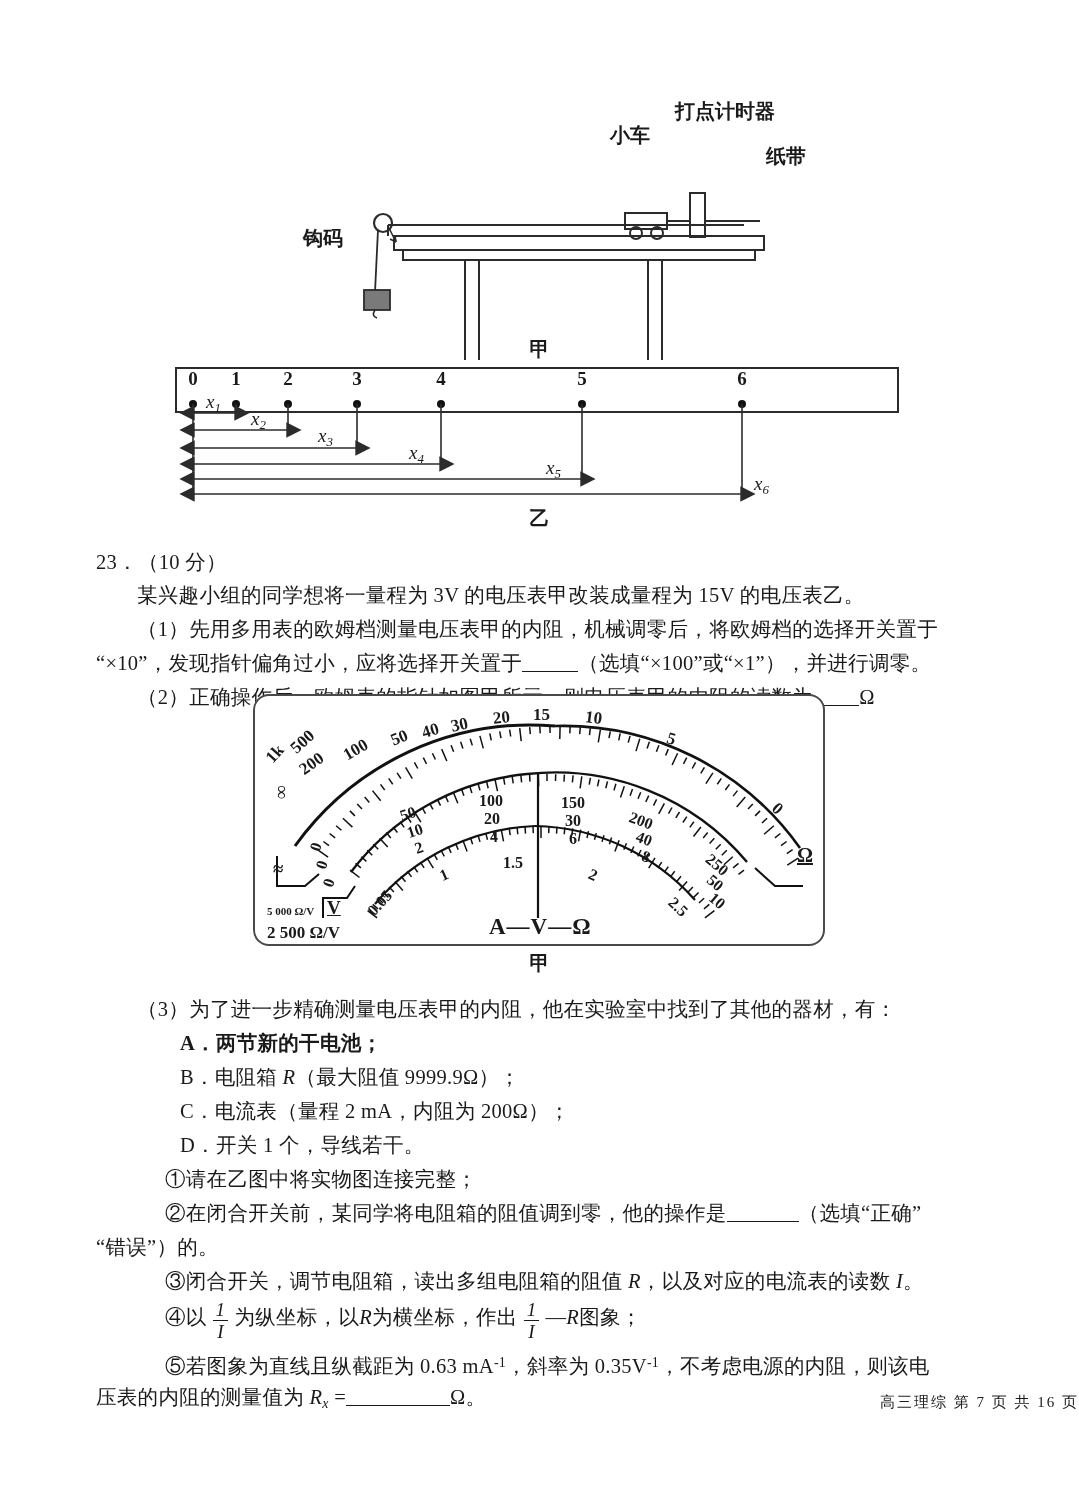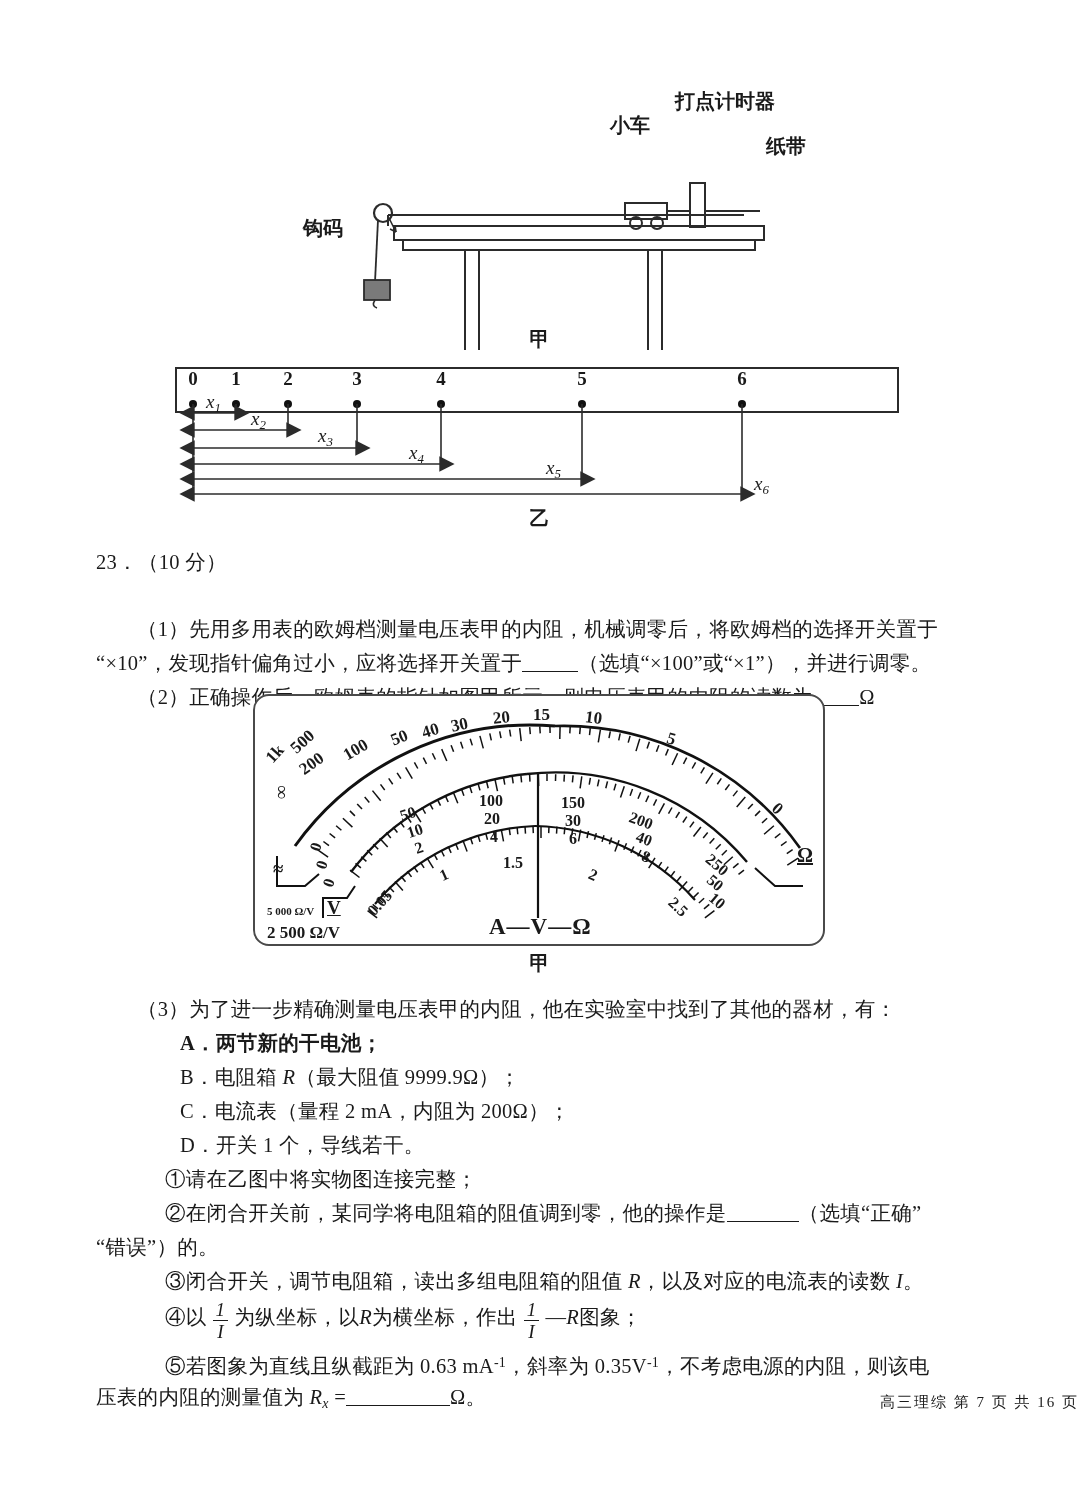--- a/index.html
+++ b/index.html
@@ -19,21 +19,21 @@
   }
   .blank{
     display:inline-block;border-bottom:1.6px solid #1a1a1a;
     vertical-align:-2px;
   }
   i,.ital{font-style:italic;}
   .sub{font-size:0.68em;vertical-align:-0.32em;font-style:italic;}
   .sup{font-size:0.68em;vertical-align:0.42em;}
 
   
-  #fig-apparatus{position:absolute;left:0;top:60px;width:854px;height:290px;}
+  #fig-apparatus{position:absolute;left:0;top:70px;width:854px;height:290px;}
   #fig-apparatus .lbl{
     position:absolute;font-size:20px;font-weight:600;white-space:nowrap;
     font-family:"Liberation Serif","DejaVu Serif",serif;
   }
 
   
   #fig-tape{position:absolute;left:0;top:360px;width:1079px;height:170px;}
   #fig-tape .num{
     position:absolute;font-size:19px;font-weight:700;
     transform:translateX(-50%);
@@ -170,20 +170,21 @@
     <div class="xlbl" style="left:546px;top:97px;"><span>x</span><span class="sub">5</span></div>
     <div class="xlbl" style="left:706px;top:113px;margin-left:48px;"><span>x</span><span class="sub">6</span></div>
 
     <div style="position:absolute;left:0;top:145px;width:1079px;text-align:center;font-size:20px;font-weight:700;">乙</div>
   </div>
 
   <div class="txt body-text" style="left:96px;top:545px;">
     <span>23．</span><span>（10 分）</span>
   </div>
 
+  <div class="txt body-text" style="left:137px;top:578px;">某兴趣小组的同学想将一量程为 3V 的电压表甲改装成量程为 15V 的电压表乙。</div>
 
   <div class="txt body-text" style="left:137px;top:612px;">（1）先用多用表的欧姆档测量电压表甲的内阻，机械调零后，将欧姆档的选择开关置于</div>
 
   <div class="txt body-text" style="left:96px;top:646px;">
     <span>“×10”，发现指针偏角过小，应将选择开关置于</span><span class="blank" style="width:56px;"></span><span>（选填“×100”或“×1”），并进行调零。</span>
   </div>
 
   <div class="txt body-text" style="left:137px;top:680px;">
     <span>（2）正确操作后，欧姆表的指针如图甲所示，则电压表甲的内阻的读数为</span><span class="blank" style="width:46px;"></span><span>Ω</span>
   </div>

